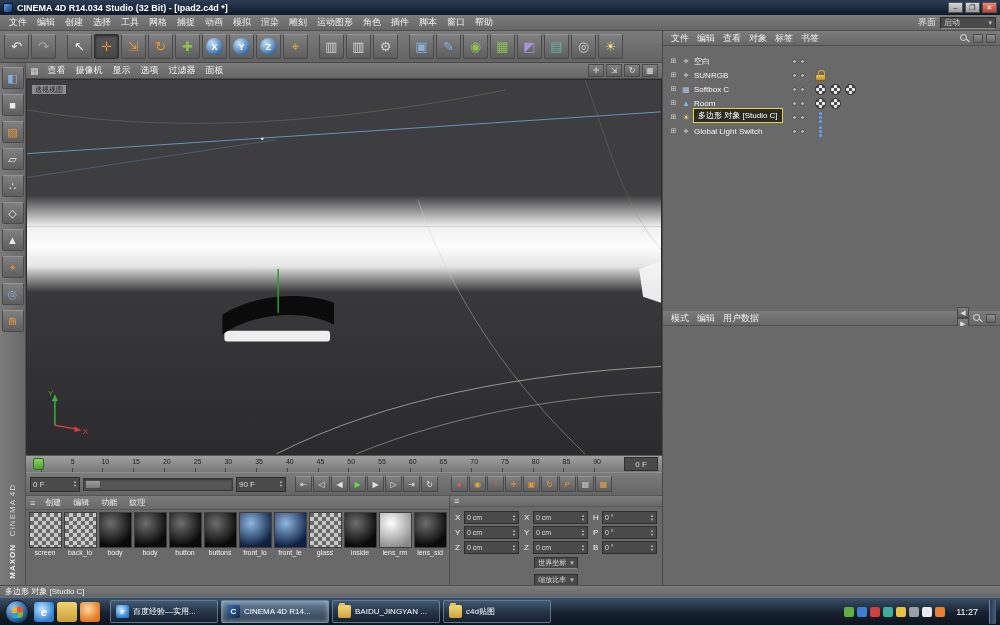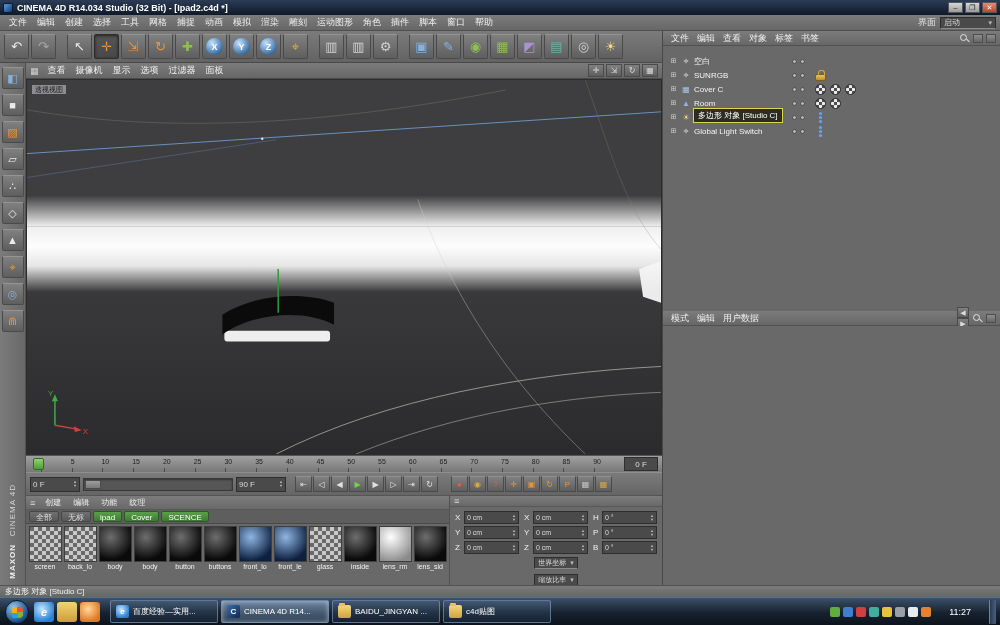--- a/index.html
+++ b/index.html
@@ -156,21 +156,21 @@
   .task-btn { width:108px; height:23px; flex:none; display:flex; align-items:center; gap:4px; padding:0 5px; background:linear-gradient(rgba(95,125,158,.35),rgba(28,44,64,.55)); border:1px solid rgba(140,172,204,.55); border-radius:2px; color:#fff; font-size:8px; overflow:hidden; }
   .task-btn[data-active="true"] { background:linear-gradient(rgba(160,190,220,.55),rgba(62,88,114,.65)); box-shadow:inset 0 0 5px rgba(255,255,255,.45); }
   .task-btn i { white-space:nowrap; overflow:hidden; }
   .task-icon { width:13px; height:13px; flex:none; border-radius:2px; display:flex; align-items:center; justify-content:center; color:#fff; font-size:8px; font-weight:bold; }
   .task-btn[data-icon="ie"] .task-icon { background:radial-gradient(circle at 40% 35%,#c2e6ff,#2a7fd0 72%); font-style:italic; }
   .task-btn[data-icon="ie"] .task-icon::before { content:"e"; }
   .task-btn[data-icon="c4d"] .task-icon { background:linear-gradient(135deg,#3a6eb0,#102848); }
   .task-btn[data-icon="c4d"] .task-icon::before { content:"C"; }
   .task-btn[data-icon="folder"] .task-icon { background:linear-gradient(#f4d87a,#cfa33f); position:relative; }
   .task-btn[data-icon="folder"] .task-icon::before { content:""; position:absolute; top:-2px; left:1px; width:6px; height:3px; background:#e8c15c; border-radius:1px 1px 0 0; }
-  .tray { margin-left:auto; display:flex; align-items:center; gap:12px; padding:0 2px; height:100%; }
+  .tray { margin-left:auto; display:flex; align-items:center; gap:5px; padding:0 2px; height:100%; }
   .tray-icon { width:10px; height:10px; border-radius:2px; flex:none; }
   .tray-icon[data-tone="green"]{background:#5fae3f} .tray-icon[data-tone="blue"]{background:#3f7fd0}
   .tray-icon[data-tone="red"]{background:#d04040} .tray-icon[data-tone="teal"]{background:#3fae9e}
   .tray-icon[data-tone="yellow"]{background:#e8c23f} .tray-icon[data-tone="gray"]{background:#9aa0a8}
   .tray-icon[data-tone="white"]{background:#e8ecf0} .tray-icon[data-tone="orange"]{background:#e8812f}
   .clock { font-size:9px; color:#fff; padding:0 6px; }
   .show-desktop { width:7px; height:24px; background:linear-gradient(90deg,#2a3a50,#4a6080); border-left:1px solid #6a85a5; border-radius:1px; flex:none; }
 </style>
 </head>
 <body>
@@ -535,28 +535,20 @@
               <div class="mat-menubar" data-name="material-menu-bar">
                 <span class="icon-menu" data-name="menu-icon"></span>
                 <div class="menus" data-name="material-menus">
 
                 <span class="mat-tab" data-name="material-menu-item">创建</span>
                     <span class="mat-tab" data-name="material-menu-item">编辑</span>
                     <span class="mat-tab" data-name="material-menu-item">功能</span>
                     <span class="mat-tab" data-name="material-menu-item">纹理</span>
                   </div>
               </div>
-              <div class="mat-filters" data-name="material-filter-tabs">
-
-              <span class="mtab" data-name="material-filter-tab" data-active="false">全部</span>
-                  <span class="mtab" data-name="material-filter-tab" data-active="false">无标</span>
-                  <span class="mtab" data-name="material-filter-tab" data-active="true">ipad</span>
-                  <span class="mtab" data-name="material-filter-tab" data-active="true">Cover</span>
-                  <span class="mtab" data-name="material-filter-tab" data-active="true">SCENCE</span>
-                </div>
               <div class="mat-grid" data-name="material-grid">
 
                   <div class="mat" data-name="material-item">
                     <span class="mat-thumb" data-name="material-thumbnail" data-thumb="checker"></span>
                     <span class="mat-name" data-name="material-name">screen</span>
                   </div>
 
                   <div class="mat" data-name="material-item">
                     <span class="mat-thumb" data-name="material-thumbnail" data-thumb="checker"></span>
                     <span class="mat-name" data-name="material-name">back_lo</span>
@@ -748,21 +740,21 @@
               <b></b>
               <b></b>
             </span>
             <span class="om-tag" data-name="object-tag" data-ttype="lock"></span>
 
           </div>
 
           <div class="om-row" data-name="object-row">
             <span class="om-expand" data-name="expand-icon">⊞</span>
             <span class="om-icon" data-name="object-type-icon" data-otype="stage"></span>
-            <span class="om-label" data-name="object-name">Cover C</span>
+            <span class="om-label" data-name="object-name">Softbox C</span>
             <span class="om-dots" data-name="visibility-toggles">
               <b></b>
               <b></b>
             </span>
             <span class="om-tag" data-name="object-tag" data-ttype="checker"></span>
             <span class="om-tag" data-name="object-tag" data-ttype="checker"></span>
             <span class="om-tag" data-name="object-tag" data-ttype="checker"></span>
           </div>
 
           <div class="om-row" data-name="object-row">

